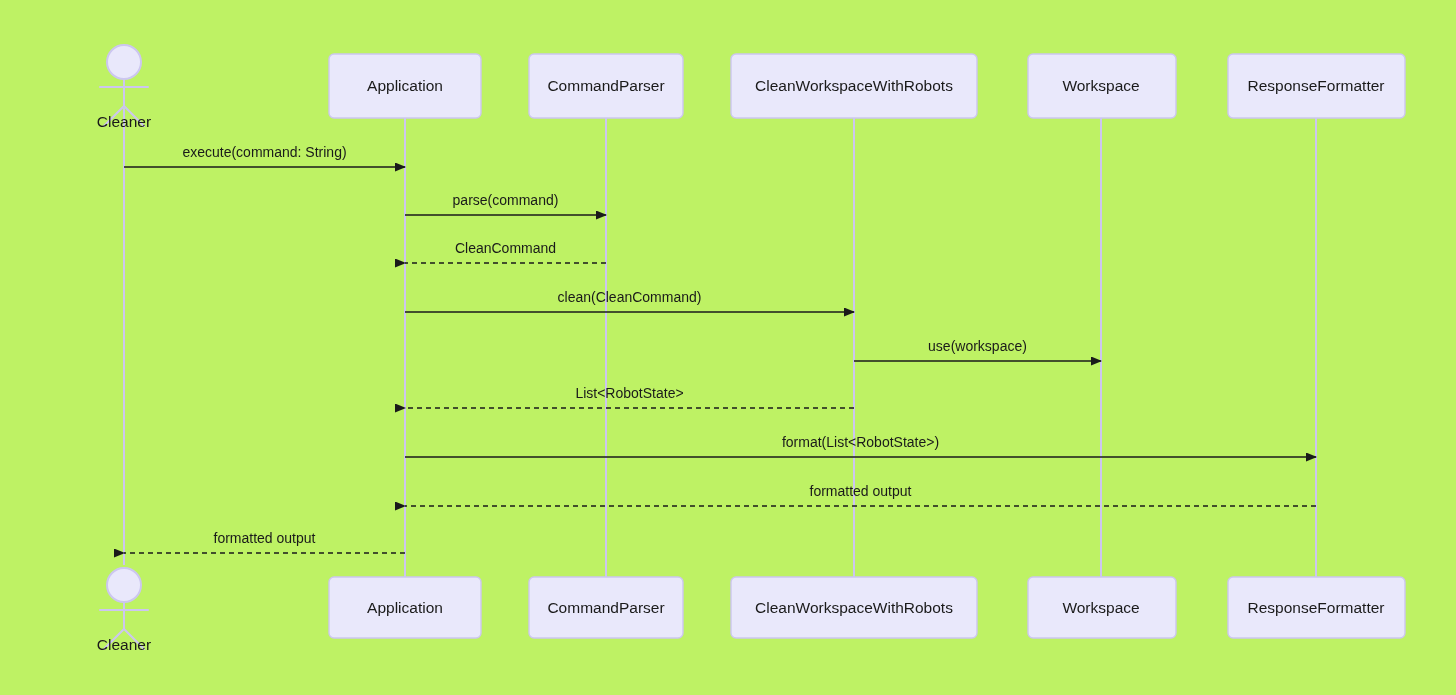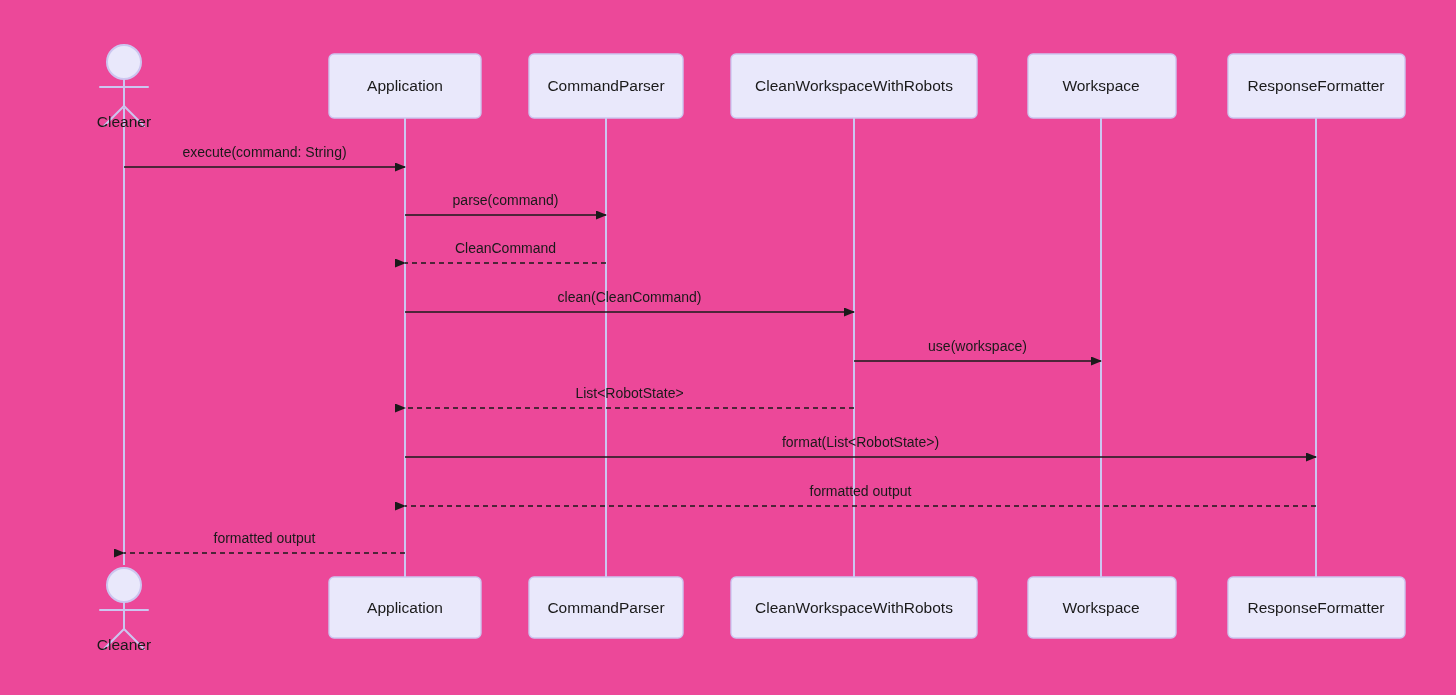--- a/index.html
+++ b/index.html
@@ -6,21 +6,21 @@
   * { box-sizing: border-box; }
   html, body {
     margin: 0; padding: 0;
     background: #ffffff;
     font-family: "Liberation Sans", sans-serif;
   }
   #canvas {
     position: relative;
     width: 1456px;
     height: 695px;
-    background: #ec4899;
+    background: #bef264;
     overflow: hidden;
   }
   svg#diagram {
     position: absolute;
     top: 0; left: 0;
     width: 1456px;
     height: 695px;
   }
   .lifeline-box {
     fill: #e9e8fb;

